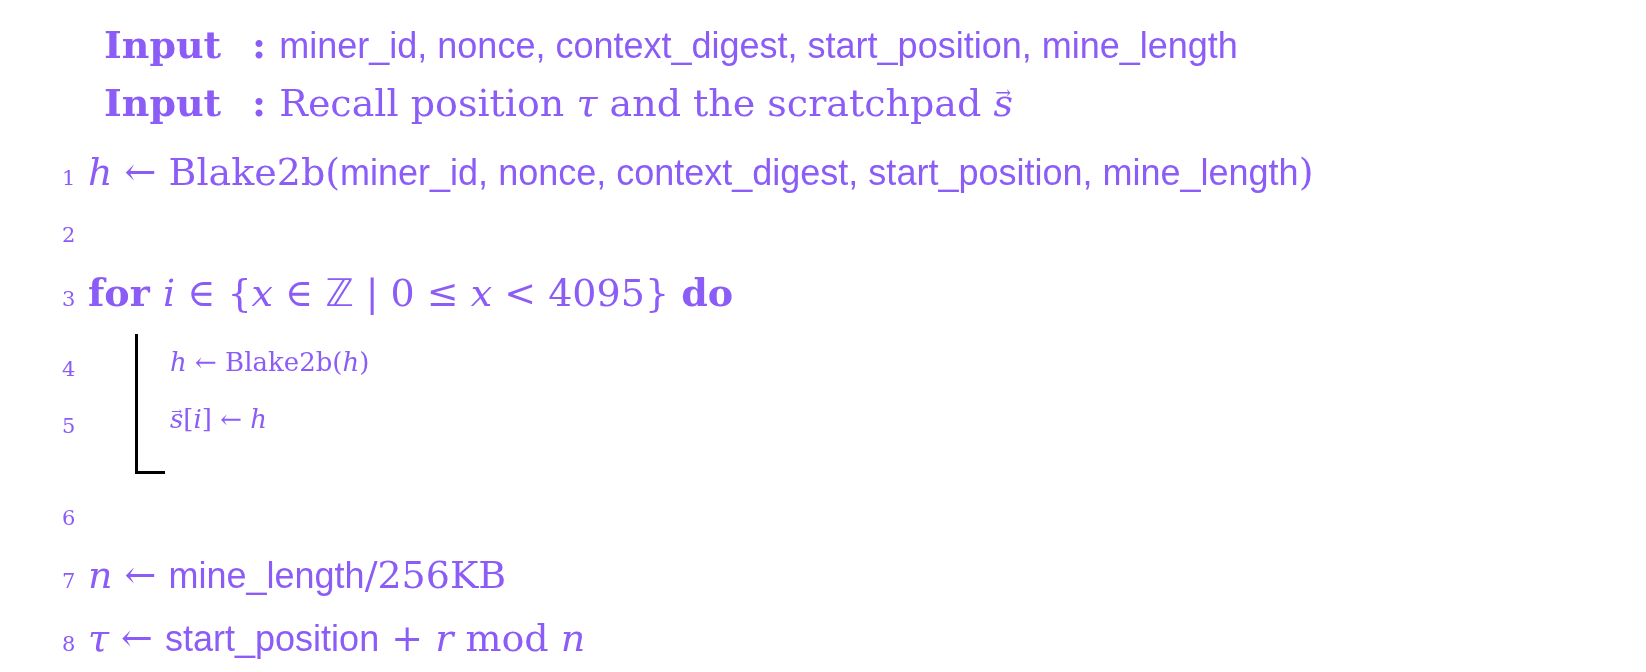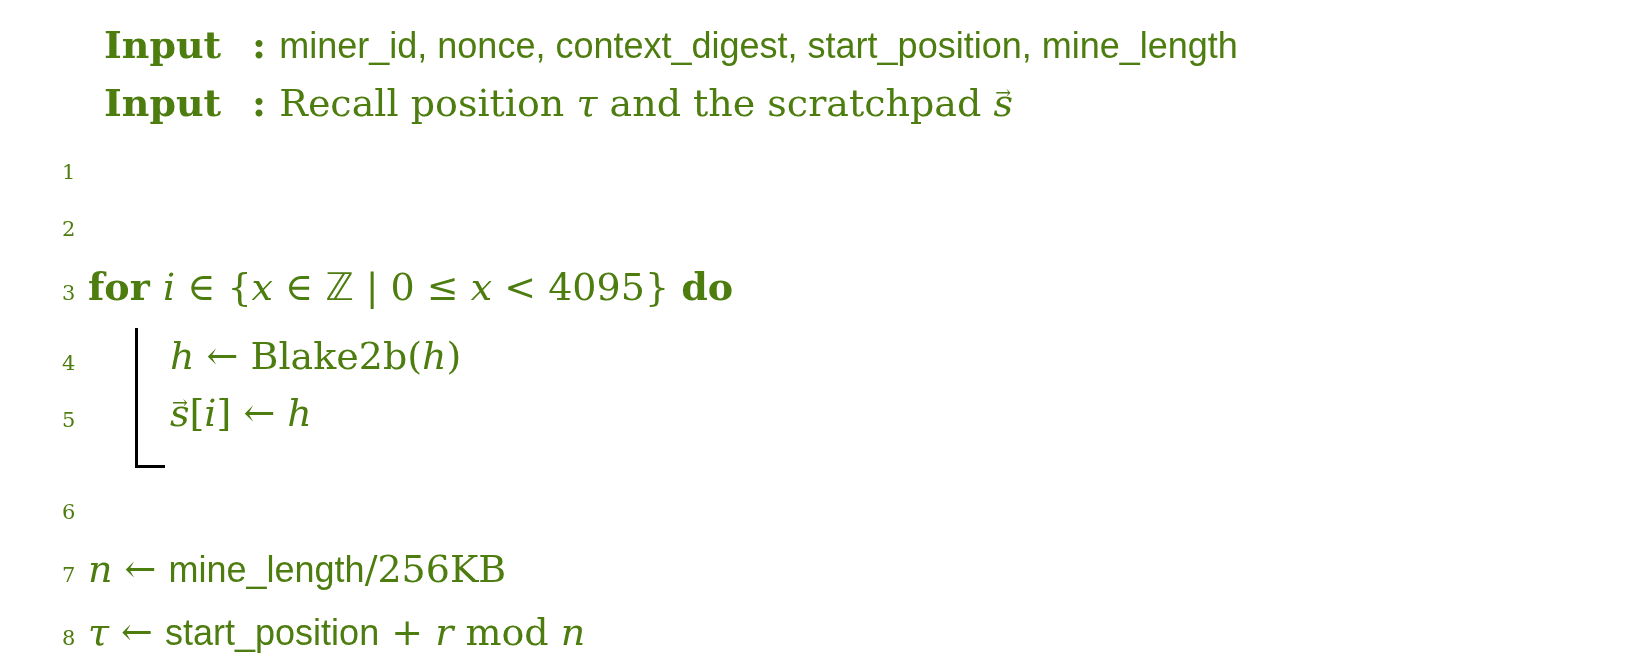--- a/index.html
+++ b/index.html
@@ -1,18 +1,18 @@
 <!DOCTYPE html>
 <html><head>
 <meta charset="utf-8">
 <style>
   html,body{margin:0;padding:0;background:#ffffff;}
   .page{
     position:relative;width:1646px;height:672px;background:#ffffff;overflow:hidden;
-    color:#4d7c0f;font-family:"DejaVu Serif","DejaVu Sans",serif;
+    color:#8b5cf6;font-family:"DejaVu Serif","DejaVu Sans",serif;
   }
   .algo{position:absolute;left:62px;top:16px;right:16px;}
   .algo-row{display:flex;align-items:baseline;line-height:57px;font-size:38px;}
   .io-row{padding-left:42px;display:block;white-space:pre-wrap;}
   .num{flex:0 0 26px;font-size:21px;font-family:"DejaVu Serif",serif;}
   .content{white-space:pre-wrap;flex:1;}
   .seg{white-space:pre-wrap;}
   .seg-rm{font-style:normal;}
   .seg-bf{font-weight:700;}
   .seg-iolabel{font-weight:700;display:inline-block;min-width:148px;}
@@ -26,32 +26,33 @@
   }
   .stmt-1{margin-top:12px;}
   .stmt-6{margin-top:16px;}
   .loop-block{display:flex;align-items:stretch;margin-top:6px;}
   .loop-nums{flex:0 0 26px;padding-top:7px;}
   .loop-num{line-height:57px;font-size:21px;}
   .loop-body{
     margin-left:47px;border-left:3px solid #000;
     padding-left:32px;padding-bottom:26px;position:relative;
   }
-  .loop-line{line-height:57px;font-size:38px;white-space:pre-wrap;}
+  .loop-line{line-height:57px;font-size:26px;white-space:pre-wrap;}
   .loop-foot{position:absolute;left:-3px;bottom:0;width:30px;height:3px;background:#000;}
 </style>
 </head>
 <body>
 
 <div class="page">
   <div class="algo" id="algo">
       <div class="algo-row io-row"><span class="seg seg-iolabel">Input</span><span class="seg seg-bf">: </span><span class="seg seg-sf">miner_id, nonce, context_digest, start_position, mine_length</span></div>
       <div class="algo-row io-row"><span class="seg seg-iolabel">Input</span><span class="seg seg-bf">: </span><span class="seg seg-rm">Recall position </span><span class="seg seg-it">τ</span><span class="seg seg-rm"> and the scratchpad </span><span class="seg seg-vec">s</span></div>
       <div class="algo-row stmt stmt-1">
         <span class="num">1</span>
+        <span class="content"><span class="seg seg-it">h</span><span class="seg seg-rm"> ← Blake2b(</span><span class="seg seg-sf">miner_id, nonce, context_digest, start_position, mine_length</span><span class="seg seg-rm">)</span></span>
       </div>
       <div class="algo-row stmt stmt-2">
         <span class="num">2</span>
       </div>
       <div class="algo-row stmt stmt-3">
         <span class="num">3</span>
         <span class="content"><span class="seg seg-bf">for </span><span class="seg seg-it">i</span><span class="seg seg-rm"> ∈ {</span><span class="seg seg-it">x</span><span class="seg seg-rm"> ∈ </span><span class="seg seg-bb">ℤ</span><span class="seg seg-rm"> | 0 ≤ </span><span class="seg seg-it">x</span><span class="seg seg-rm"> &lt; 4095} </span><span class="seg seg-bf">do</span></span>
       </div>
       <div class="loop-block">
         <div class="loop-nums">

